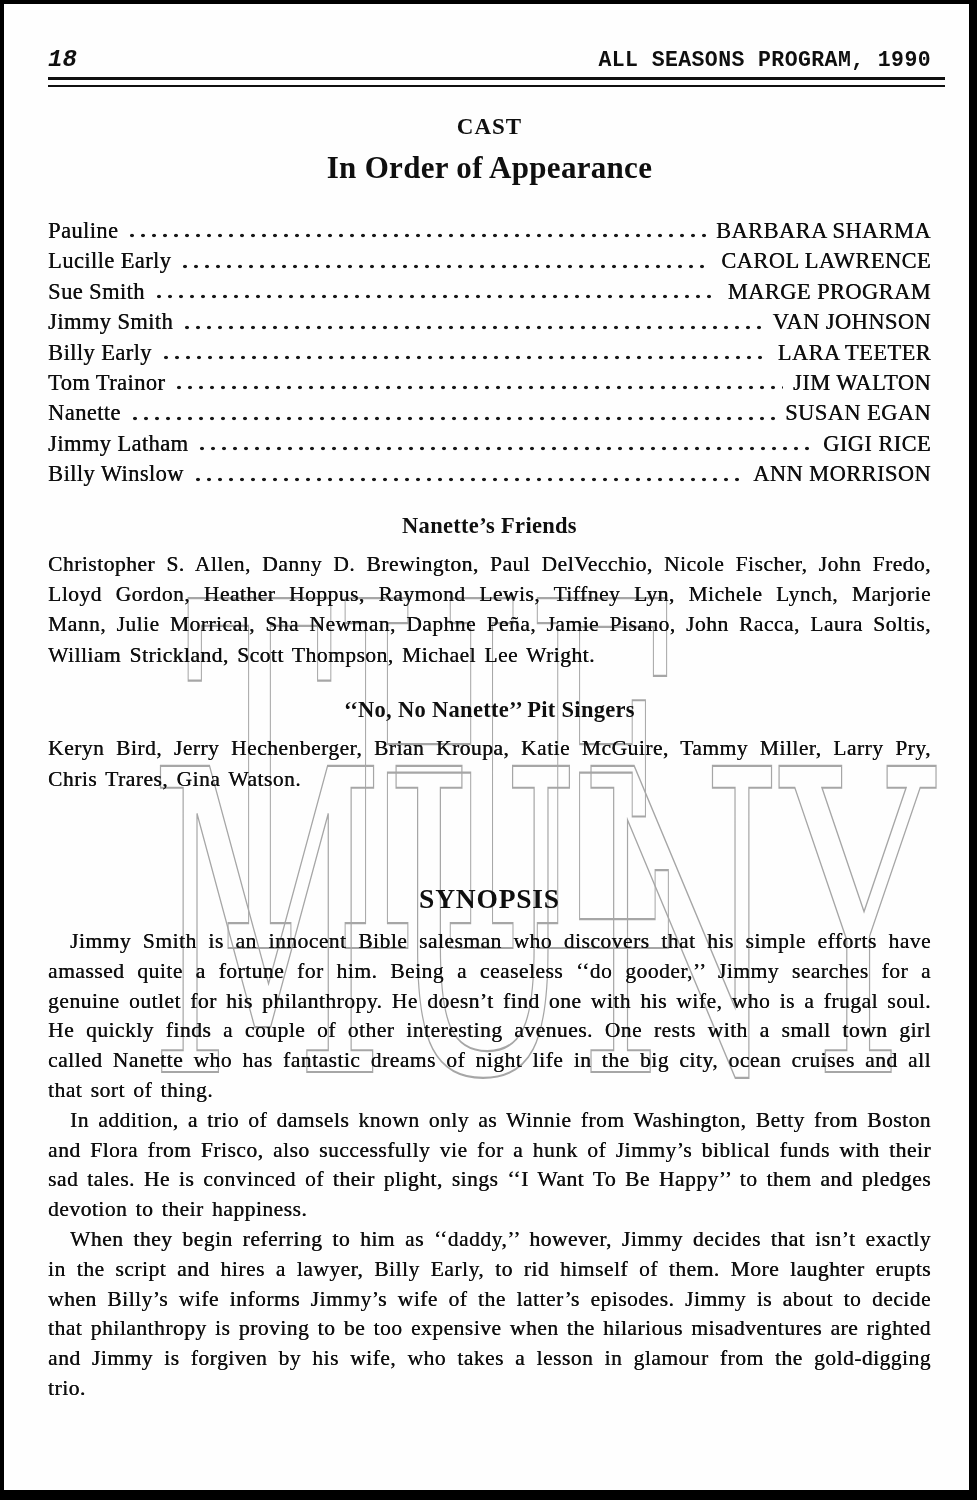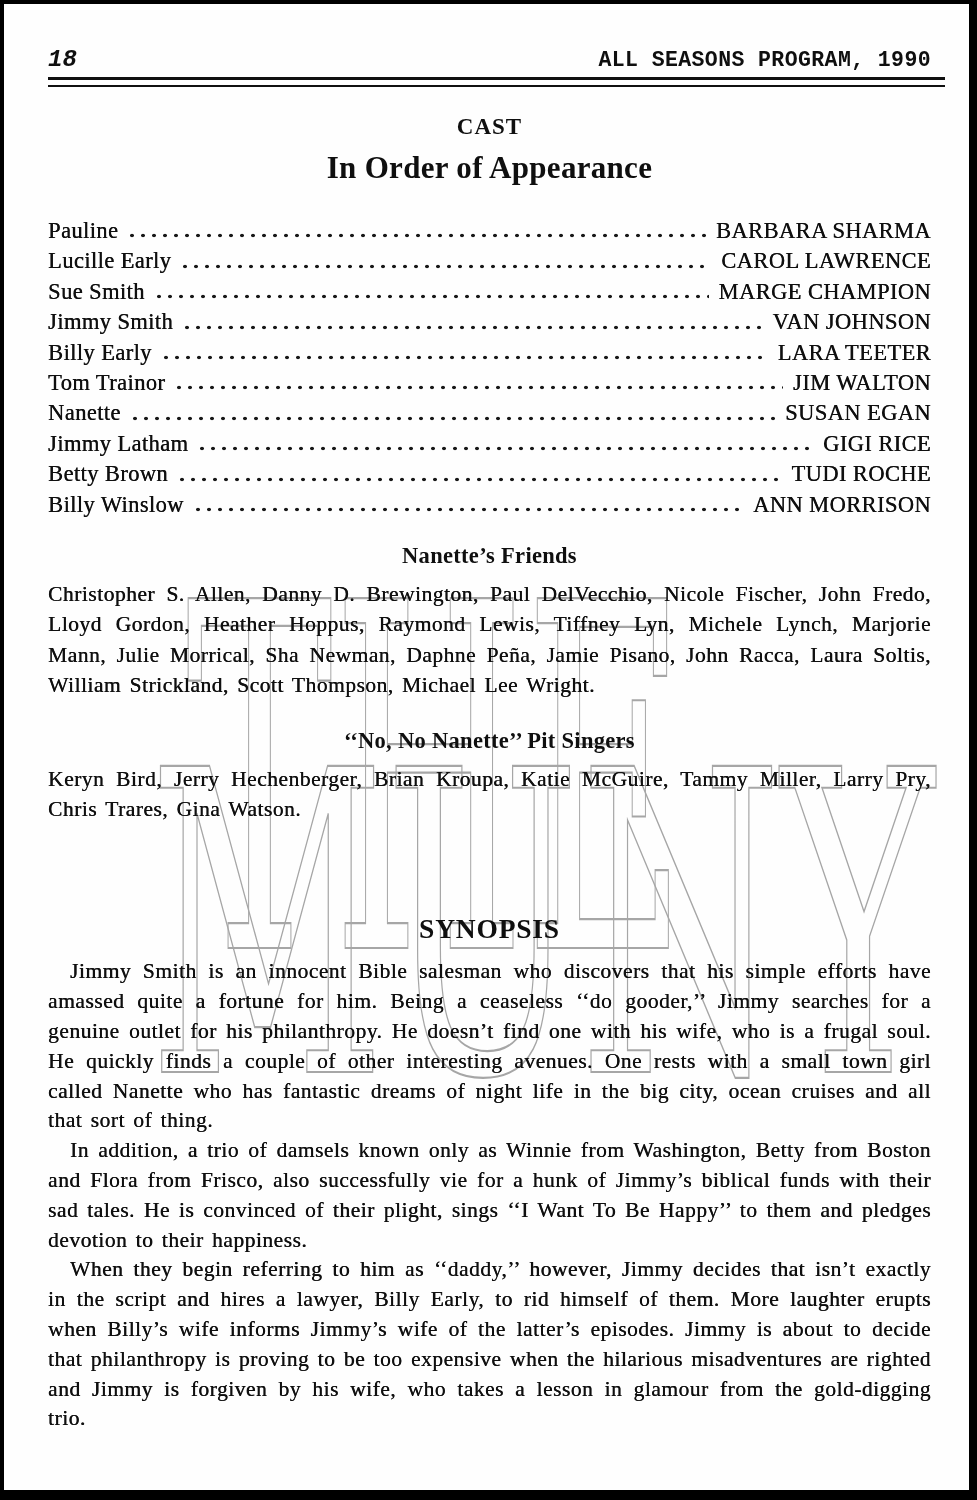--- a/index.html
+++ b/index.html
@@ -158,21 +158,21 @@
         <span class="actor">BARBARA SHARMA</span>
       </div>
       <div class="cast-row">
         <span class="role">Lucille Early</span>
         <span class="leader"></span>
         <span class="actor">CAROL LAWRENCE</span>
       </div>
       <div class="cast-row">
         <span class="role">Sue Smith</span>
         <span class="leader"></span>
-        <span class="actor">MARGE CHAMPION</span>
+        <span class="actor">MARGE PROGRAM</span>
       </div>
       <div class="cast-row">
         <span class="role">Jimmy Smith</span>
         <span class="leader"></span>
         <span class="actor">VAN JOHNSON</span>
       </div>
       <div class="cast-row">
         <span class="role">Billy Early</span>
         <span class="leader"></span>
         <span class="actor">LARA TEETER</span>
@@ -184,25 +184,20 @@
       </div>
       <div class="cast-row">
         <span class="role">Nanette</span>
         <span class="leader"></span>
         <span class="actor">SUSAN EGAN</span>
       </div>
       <div class="cast-row">
         <span class="role">Jimmy Latham</span>
         <span class="leader"></span>
         <span class="actor">GIGI RICE</span>
-      </div>
-      <div class="cast-row">
-        <span class="role">Betty Brown</span>
-        <span class="leader"></span>
-        <span class="actor">TUDI ROCHE</span>
       </div>
       <div class="cast-row">
         <span class="role">Billy Winslow</span>
         <span class="leader"></span>
         <span class="actor">ANN MORRISON</span>
       </div>
     </div>
 
     <h3 class="section-title friends-title">Nanette’s Friends</h3>
     <p class="names">Christopher S. Allen, Danny D. Brewington, Paul DelVecchio, Nicole Fischer, John Fredo, Lloyd Gordon, Heather Hoppus, Raymond Lewis, Tiffney Lyn, Michele Lynch, Marjorie Mann, Julie Morrical, Sha Newman, Daphne Peña, Jamie Pisano, John Racca, Laura Soltis, William Strickland, Scott Thompson, Michael Lee Wright.</p>

